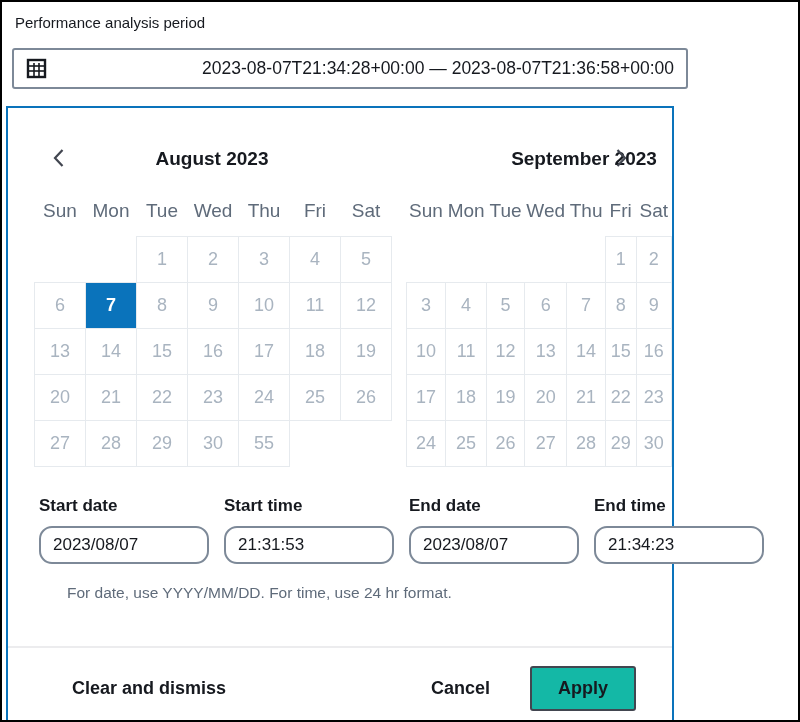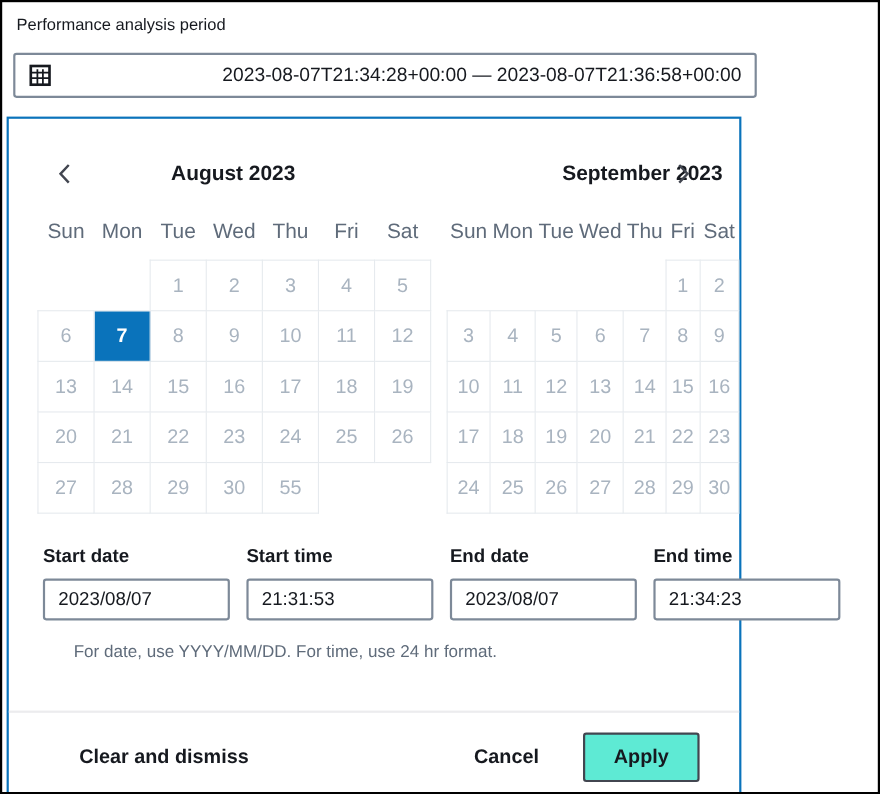--- a/index.html
+++ b/index.html
@@ -46,34 +46,34 @@
     color:var(--weekday-text);text-align:center;}
   .cal-table td{width:51px;height:46px;text-align:center;vertical-align:middle;
     font-size:18px;color:var(--day-text);}
   .cal-table td.day{border:1px solid var(--grid-border);cursor:pointer;background:#fff;}
   .cal-table td.empty{border:none;}
   .cal-table td.selected{background:var(--accent);color:#fff;font-weight:700;}
 
   .form-row{position:absolute;left:31px;top:388px;display:flex;gap:15px;}
   .form-group{width:170px;}
   .form-group .flabel{display:block;font-size:17px;font-weight:700;color:var(--ink);margin-bottom:10px;}
-  .form-group input{width:170px;height:38px;border:2px solid var(--input-border);border-radius:3px;
+  .form-group input{width:170px;height:38px;border:2px solid var(--input-border);border-radius:13px;
     font-family:"Liberation Sans",sans-serif;font-size:17px;color:var(--ink);padding:0 12px;background:#fff;}
 
   .constraint{position:absolute;left:31px;top:476px;font-size:15.5px;color:var(--help-text);margin-left:28px;}
 
   .divider{position:absolute;left:0;right:0;top:538px;border-top:2px solid var(--divider);}
 
   .footer{position:absolute;left:0;right:0;top:552px;height:56px;display:flex;align-items:center;
     padding:0 36px 0 64px;}
   .link-btn{background:none;border:none;font-family:"Liberation Sans",sans-serif;
     font-size:18px;font-weight:700;color:var(--ink);cursor:pointer;}
   .footer .spacer{flex:1;}
   .cancel-btn{margin-right:40px;}
-  .apply-btn{height:45px;padding:0 26px;background:#5eead4;border:2px solid var(--button-border);
+  .apply-btn{height:45px;padding:0 26px;background:#14b8a6;border:2px solid var(--button-border);
     border-radius:3px;font-family:"Liberation Sans",sans-serif;font-size:18px;font-weight:700;
     color:var(--ink);cursor:pointer;}
 </style>
 </head>
 <body>
 
 <div class="frame">
 
   <div class="field-label">Performance analysis period</div>
 

